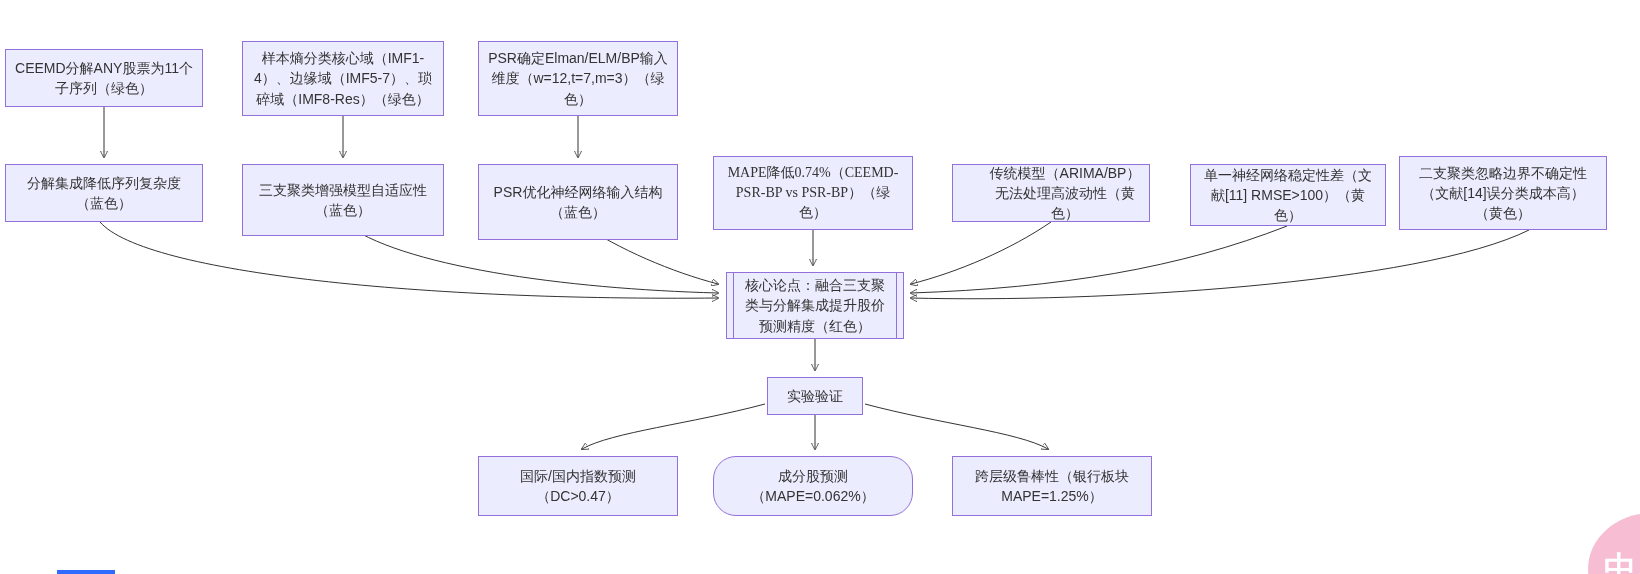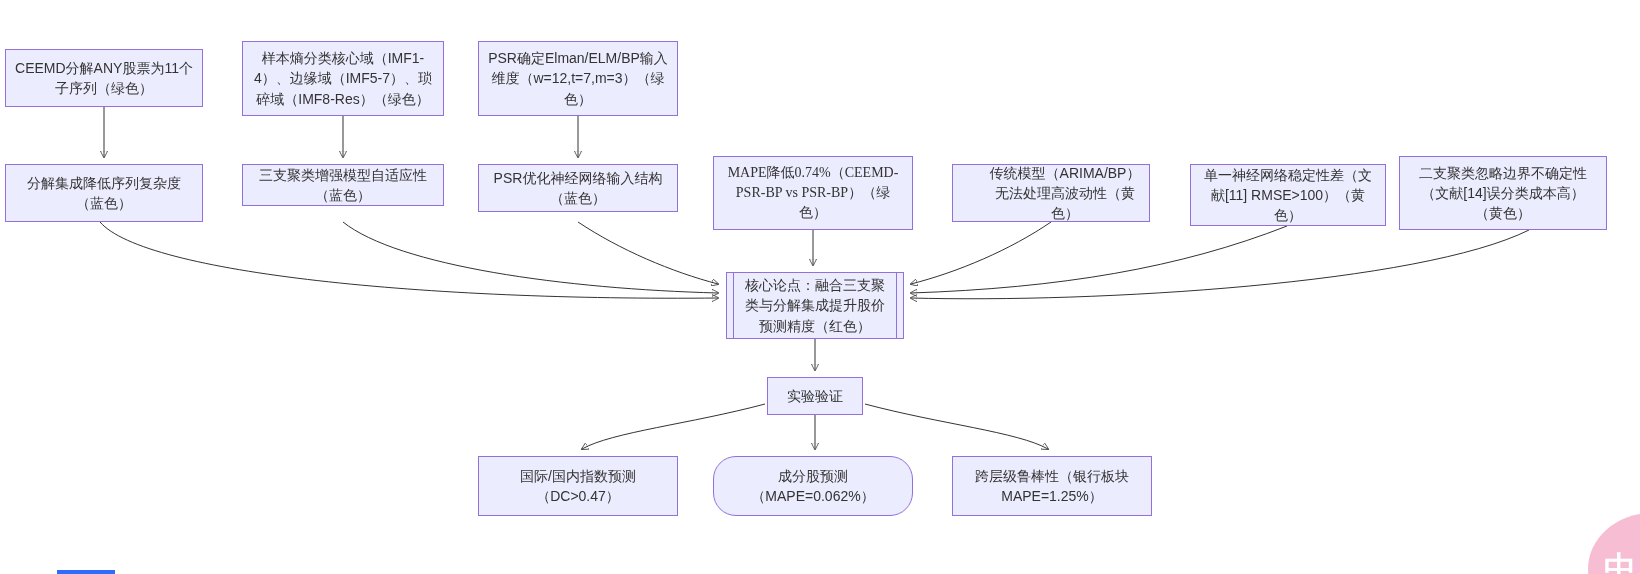--- a/index.html
+++ b/index.html
@@ -85,22 +85,22 @@
     <path d="M 765 404 C 690 424, 612 432, 582 449" marker-end="url(#arrow)"></path>
     <path d="M 815 415 L 815 449" marker-end="url(#arrow)"></path>
     <path d="M 865 404 C 940 424, 1018 432, 1048 449" marker-end="url(#arrow)"></path>
   </svg>
 
   <div class="node" style="left:5px;top:49px;width:198px;height:58px;">CEEMD分解ANY股票为11个子序列（绿色）</div>
   <div class="node" style="left:242px;top:41px;width:202px;height:75px;">样本熵分类核心域（IMF1-4）、边缘域（IMF5-7）、琐碎域（IMF8-Res）（绿色）</div>
   <div class="node" style="left:478px;top:41px;width:200px;height:75px;">PSR确定Elman/ELM/BP输入维度（w=12,t=7,m=3）（绿色）</div>
 
   <div class="node" style="left:5px;top:164px;width:198px;height:58px;">分解集成降低序列复杂度（蓝色）</div>
-  <div class="node" style="left:242px;top:164px;width:202px;height:42px;">三支聚类增强模型自适应性（蓝色）</div>
-  <div class="node" style="left:478px;top:164px;width:200px;height:48px;">PSR优化神经网络输入结构（蓝色）</div>
+  <div class="node" style="left:242px;top:164px;width:202px;height:72px;">三支聚类增强模型自适应性（蓝色）</div>
+  <div class="node" style="left:478px;top:164px;width:200px;height:76px;">PSR优化神经网络输入结构（蓝色）</div>
   <div class="node" style="left:713px;top:156px;width:200px;height:74px;font-family:Liberation Serif, serif;">MAPE降低0.74%（CEEMD-PSR-BP vs PSR-BP）（绿色）</div>
   <div class="node" style="left:952px;top:164px;width:198px;height:58px;padding-left:36px;">传统模型（ARIMA/BP）无法处理高波动性（黄色）</div>
   <div class="node" style="left:1190px;top:164px;width:196px;height:62px;">单一神经网络稳定性差（文献[11] RMSE&gt;100）（黄色）</div>
   <div class="node" style="left:1399px;top:156px;width:208px;height:74px;">二支聚类忽略边界不确定性（文献[14]误分类成本高）（黄色）</div>
 
   <div class="node subroutine" style="left:726px;top:272px;width:178px;height:67px;">核心论点：融合三支聚类与分解集成提升股价预测精度（红色）</div>
 
   <div class="node" style="left:767px;top:377px;width:96px;height:38px;">实验验证</div>
 
   <div class="node" style="left:478px;top:456px;width:200px;height:60px;">国际/国内指数预测（DC&gt;0.47）</div>

